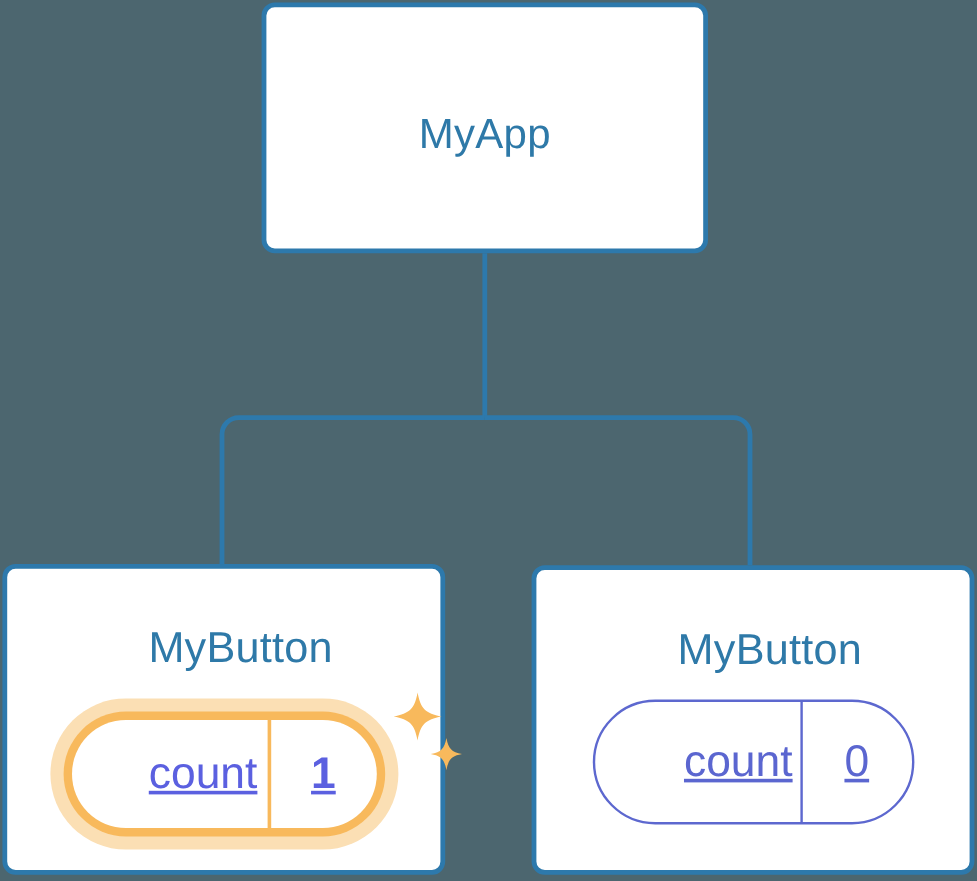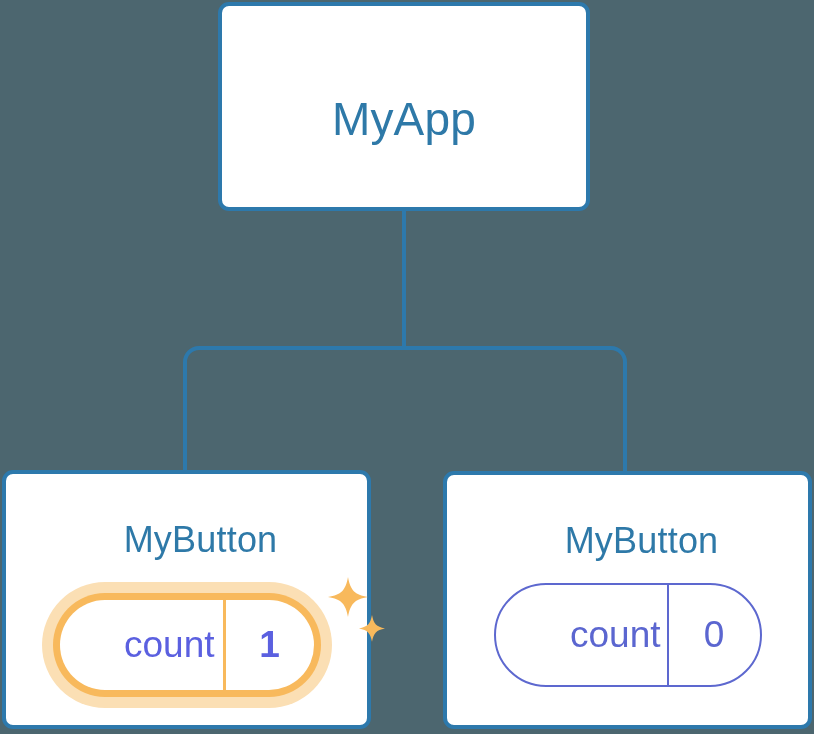--- a/index.html
+++ b/index.html
@@ -61,21 +61,21 @@
     left: 0;
     right: 0;
     text-align: center;
     color: #2e79a8;
     font-weight: 400;
     letter-spacing: 0.2px;
     white-space: nowrap;
   }
   #node-myapp .node-title {
     top: 86px;
-    font-size: 46px;
+    font-size: 35px;
   }
   .node-box.leaf .node-title {
     top: 45px;
     font-size: 36px;
     margin-left: 28px;
   }
 
   
   .state-pill-wrap {
     position: absolute;
@@ -91,20 +91,21 @@
     align-items: stretch;
     box-sizing: border-box;
     border-radius: 999px;
     background: #ffffff;
   }
   .pill-cell {
     display: flex;
     align-items: center;
     justify-content: center;
     box-sizing: border-box;
+    text-decoration: underline;
   }
 
   
   .state-pill.plain {
     width: 268px;
     height: 104px;
     border: 2px solid #5d68cf;
   }
   .state-pill.plain .pill-key {
     width: 173px;

